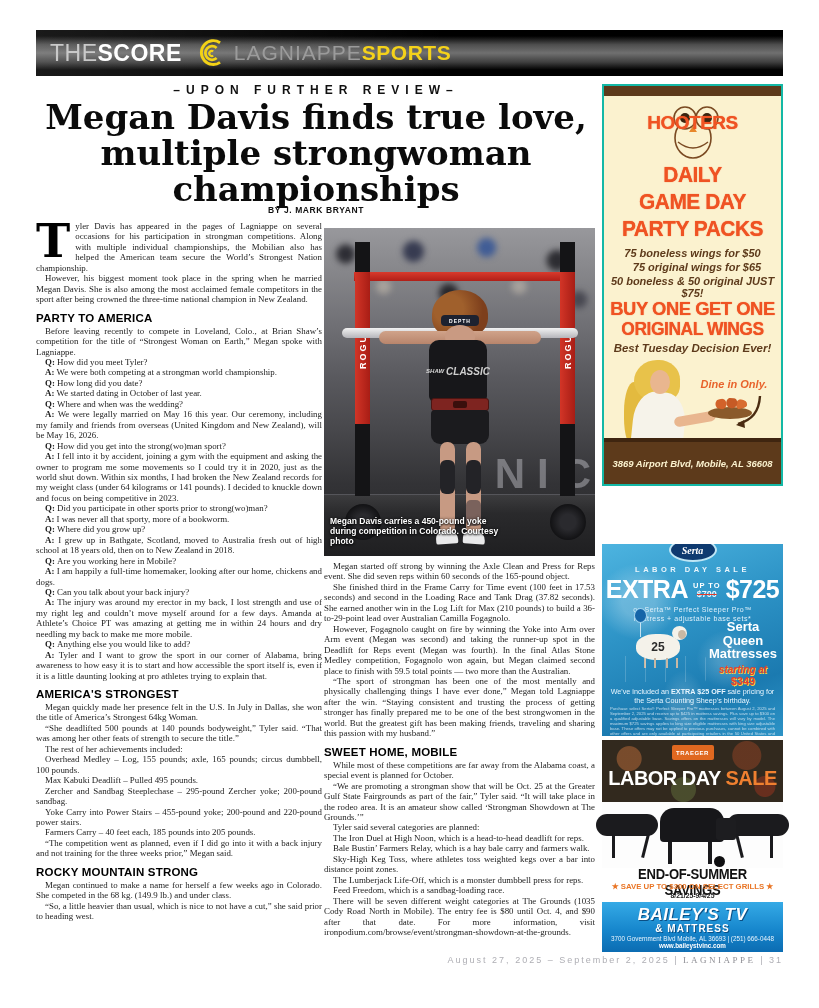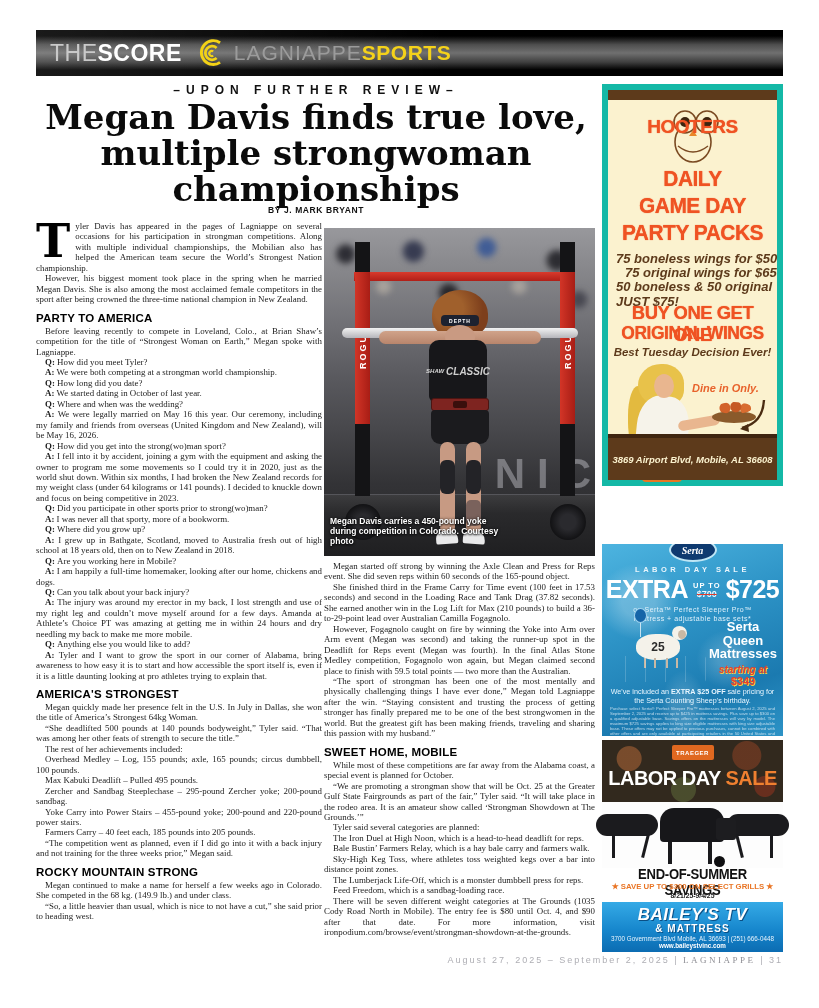--- a/index.html
+++ b/index.html
@@ -121,50 +121,50 @@
   .ph-shoe { position:absolute; top:303px; width:22px; height:13px; border-radius:7px 9px 2px 2px; background:#e9e9ea; }
   .ph-shoe.l { left:112px; transform:rotate(-4deg); } .ph-shoe.r { left:139px; transform:rotate(4deg); }
   .ph-caption { position:absolute; left:6px; bottom:10px; width:175px;
     font-family:"Liberation Sans", sans-serif; font-weight:700; font-size:8.5px; line-height:10px;
     color:#fff; text-shadow:0 1px 2px rgba(0,0,0,.95), 0 0 3px rgba(0,0,0,.8); }
 
   
   .ad { position:absolute; left:602px; width:181px; font-family:"Liberation Sans", sans-serif; }
 
   
-  .ad-hooters { top:84px; height:402px; background:#fbf2cf; border:6px solid #14b8a6;text-decoration:underline; }
+  .ad-hooters { top:84px; height:402px; background:#fbf2cf; border:2px solid #14b8a6;text-decoration:underline; }
   .ho-topbar { position:absolute; left:0; top:0; width:100%; height:10px; background:#5d3a1b; }
   .ho-logo { position:absolute; left:0; top:14px; width:100%; height:62px; text-align:center; }
   .ho-owl { position:absolute; left:50%; top:2px; transform:translateX(-50%); }
   .ho-brand { position:absolute; left:0; top:12px; width:100%; text-align:center;
     font-weight:800; font-size:19px; letter-spacing:-.5px; color:#ef5323; text-shadow:0 0 1px #ef5323; }
   .ho-head { position:absolute; left:0; width:100%; text-align:center; color:#ef5323;
     font-weight:800; font-size:22px; letter-spacing:-.5px; transform:scaleX(.95); text-shadow:0 0 1px #ef5323; }
   .ho-head.h1 { top:76px; } .ho-head.h2 { top:103px; } .ho-head.h3 { top:130px; }
-  .ho-offer { position:absolute; left:8px; width:100%; color:#5d3a1b;
-    font-style:italic; font-weight:800; font-size:13px; }
+  .ho-offer { position:absolute; left:0; width:100%; text-align:center; color:#5d3a1b;
+    font-style:italic; font-weight:800; font-size:11px; }
   .ho-offer.o1 { top:161px; } .ho-offer.o2 { top:175px;padding-left:9px; } .ho-offer.o3 { top:189px; }
   .ho-bogo { position:absolute; left:0; width:100%; text-align:center; color:#ef5323;
     font-weight:800; letter-spacing:-.5px; transform:scaleX(.97); text-shadow:0 0 1px #ef5323; }
   .ho-bogo.b1 { top:212px; font-size:19px; } .ho-bogo.b2 { top:233px; font-size:18px; }
   .ho-tues { position:absolute; left:0; top:256px; width:100%; text-align:center;
     color:#5d3a1b; font-style:italic; font-weight:800; font-size:11.5px; }
   .ho-photo { position:absolute; left:8px; top:274px; width:150px; height:128px; }
   .hw-hair  { position:absolute; left:22px; top:0;  width:46px; height:42px; border-radius:60% 55% 45% 60%; background:#e8c24a; }
   .hw-hair2 { position:absolute; left:12px; top:22px; width:22px; height:66px; border-radius:45%; background:#e3ba3f; }
   .hw-face  { position:absolute; left:38px; top:10px; width:20px; height:24px; border-radius:50%; background:#e9b68f; }
   .hw-body  { position:absolute; left:20px; top:32px; width:52px; height:76px; border-radius:40% 40% 28% 28%; background:#f6f3ea; transform:rotate(6deg); }
   .hw-arm   { position:absolute; left:62px; top:54px; width:42px; height:10px; border-radius:5px; background:#e9b68f; transform:rotate(-10deg); }
   .hw-plate { position:absolute; left:96px; top:47px; width:44px; height:12px; border-radius:50%; background:#8a5a2b; }
   .hw-wings { position:absolute; left:100px; top:38px; width:36px; height:12px; border-radius:50%;
     background:radial-gradient(circle at 25% 50%,#d2622a 0 5px,transparent 6px),
                radial-gradient(circle at 55% 40%,#c65a25 0 5px,transparent 6px),
                radial-gradient(circle at 82% 55%,#d86c30 0 5px,transparent 6px); }
   .hw-shorts{ position:absolute; left:26px; top:104px; width:40px; height:14px; border-radius:4px; background:#e87722; }
-  .ho-dine { position:absolute; left:84px; top:292px; width:92px; text-align:left;
+  .ho-dine { position:absolute; left:84px; top:292px; width:92px; text-align:center;
     color:#e8632c; font-style:italic; font-weight:800; font-size:11px; }
   .ho-arrow { position:absolute; left:122px; top:308px; }
   .ho-botbar { position:absolute; left:0; bottom:0; width:100%; height:46px;
     background:#5d3a1b; border-top:4px solid #3f2510; display:flex; align-items:center; justify-content:center; }
   .ho-addr { color:#fbf2cf; font-style:italic; font-weight:800; font-size:9.5px; text-align:center; }
 
   
   .ad-serta { top:544px; height:192px; overflow:hidden; color:#fff;
     background:
       radial-gradient(ellipse at 20% 30%, rgba(255,255,255,.25) 0 8%, transparent 20%),

